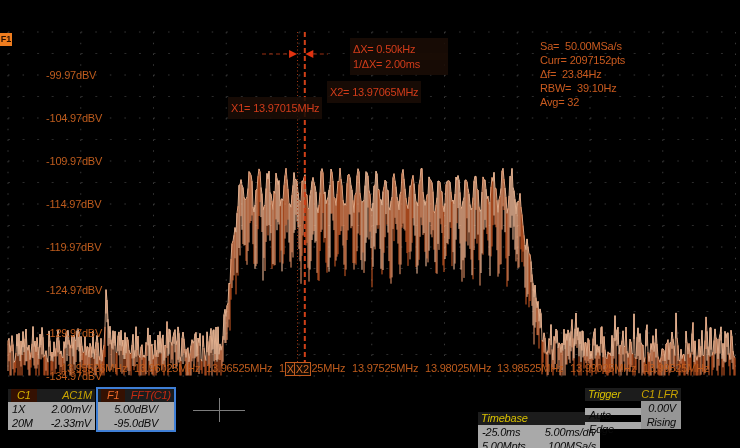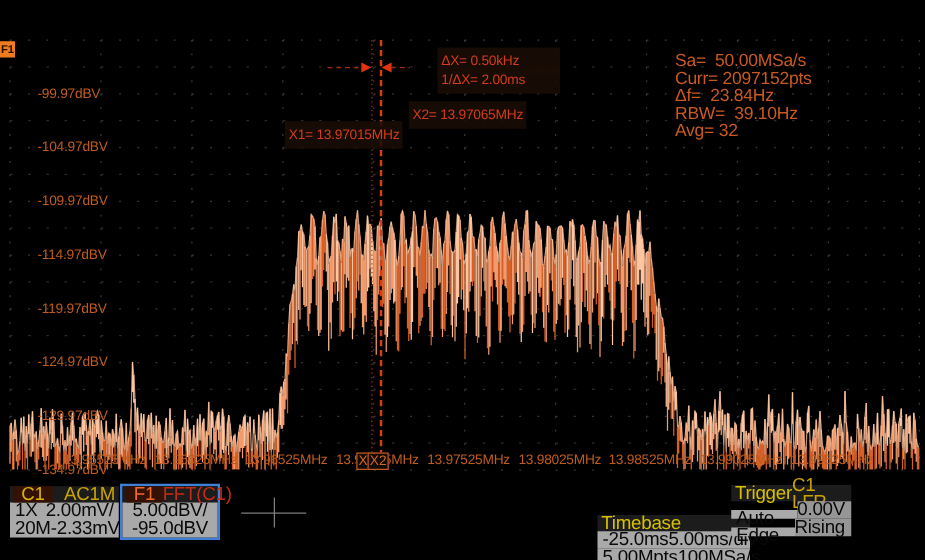--- a/index.html
+++ b/index.html
@@ -1,30 +1,30 @@
 <!DOCTYPE html>
 <html><head>
 <meta charset="utf-8">
 <style>
   html,body{margin:0;padding:0;background:#000;}
   body{width:740px;height:448px;overflow:hidden;position:relative;
        font-family:"Liberation Sans",sans-serif;-webkit-font-smoothing:none;}
   .screen{position:absolute;inset:0;background:#000;}
   #plot-svg{position:absolute;left:0;top:0;}
-  .lab{position:absolute;font-size:11px;color:#bf5c1d;white-space:pre;letter-spacing:-0.2px;}
-  .xlab{width:72px;text-align:right;}
+  .lab{position:absolute;font-size:11px;color:#bf5c1d;white-space:pre;letter-spacing:-0.2px;margin-left:16px;}
+  .xlab{width:72px;text-align:left;}
   .curtxt{position:absolute;font-size:11px;color:#d23c1a;white-space:pre;
           background:rgba(26,12,6,0.88);padding:5px 3px;letter-spacing:-0.2px;margin-left:24px;}
-  .stat{position:absolute;left:540px;font-size:14px;color:#c95a1f;white-space:pre;letter-spacing:-0.2px;}
+  .stat{position:absolute;left:540px;font-size:11px;color:#c95a1f;white-space:pre;letter-spacing:-0.2px;}
   .curbadge{position:absolute;top:362px;width:15px;height:12px;border:1px solid #c05a1e;
             background:#120a04;color:#d06a28;font-size:11px;line-height:12px;text-align:center;}
   .trace-badge{position:absolute;left:0;top:33px;width:12px;height:13px;background:#ef7d1f;
                color:#2a1000;font-size:9px;font-weight:bold;line-height:13px;text-align:center;overflow:hidden;}
   
-  .sbox{position:absolute;font-size:15px;letter-spacing:-0.2px;}
+  .sbox{position:absolute;font-size:11px;letter-spacing:-0.2px;font-style:italic;}
   .sbox .hdr{height:13px;line-height:13px;background:#1c1c1c;display:flex;
              justify-content:space-between;align-items:center;padding:0 3px;}
   .sbox .row{height:14px;line-height:14px;background:#a9a9a9;color:#0a0a0a;display:flex;
              justify-content:space-between;padding:0 4px;}
   .chanbadge{background:#351102;color:#d8b400;padding:0 6px;height:13px;display:inline-block;}
   .hdr .hval{color:#c8a400;}
   #f1-box{border:2px solid #3f7fd6;background:#0d0d0d;}
   #f1-box .hdr .chanbadge{color:#ef6a2a;}
   #f1-box .hdr .hval{color:#c62a12;}
   #f1-box .row{justify-content:center;}

